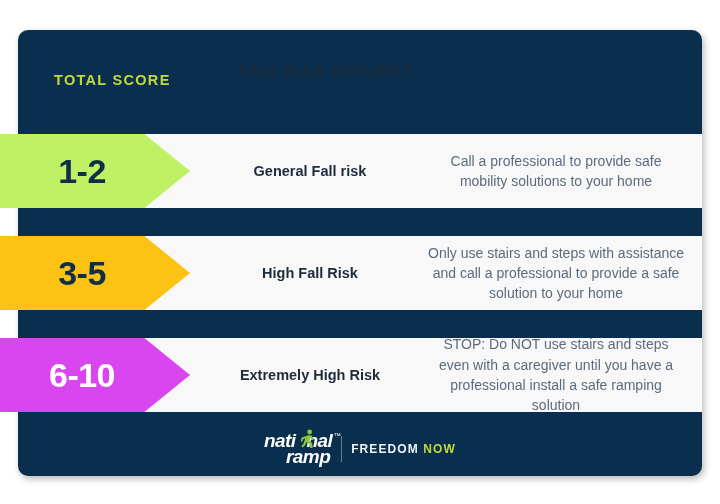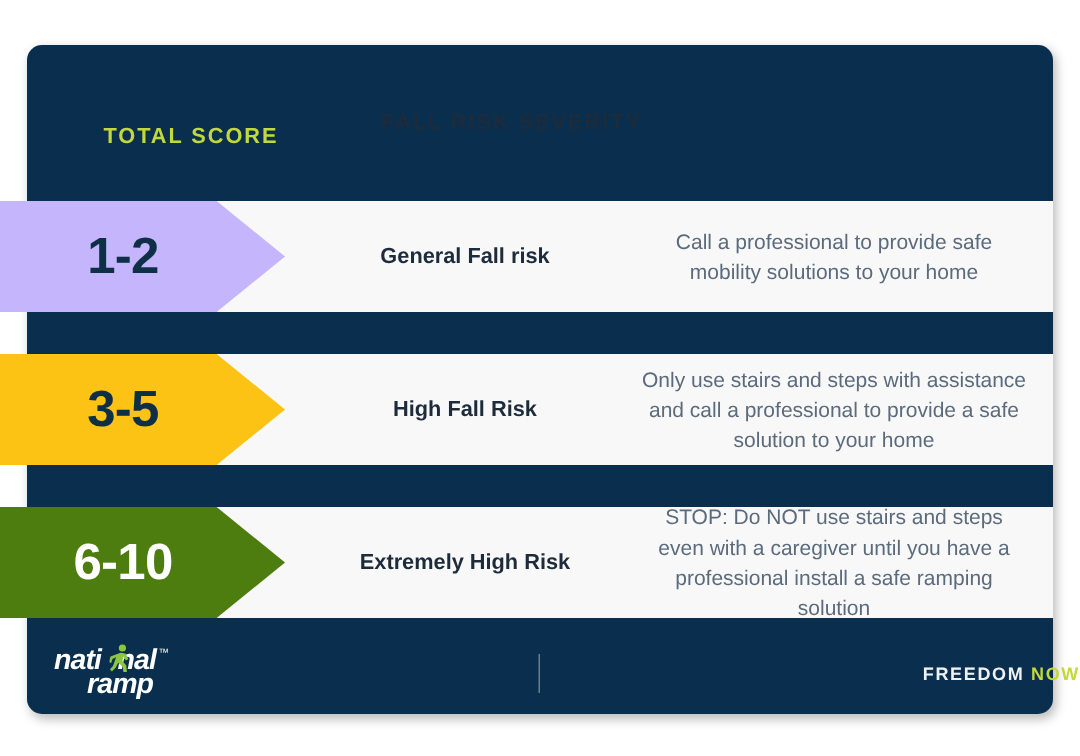--- a/index.html
+++ b/index.html
@@ -31,24 +31,23 @@
     background: #0a2f4e;
     border-radius: 10px;
     box-shadow: 2px 3px 7px rgba(0,0,0,0.28);
     overflow: visible;
   }
 
   
   .header {
     position: absolute;
     left: 0;
-    top: 15px;
+    top: 4px;
     width: 100%;
     height: 68px;
-    margin-left: 15px;
   }
   .col-head {
     position: absolute;
     color: #c3d93b;
     font-size: 14.5px;
     font-weight: bold;
     letter-spacing: 1.3px;
     text-transform: uppercase;
     white-space: nowrap;
     top: 38px;
@@ -84,23 +83,23 @@
     left: -18px;
     top: 0;
     width: 190px;
     height: 74px;
     display: flex;
     align-items: center;
     justify-content: center;
     clip-path: polygon(0 0, 76% 0, 100% 50%, 76% 100%, 0 100%);
     box-shadow: 1px 2px 4px rgba(0,0,0,0.25);
   }
-  .arrow.c1 { background: #c4b5fd; text-align: center; }
+  .arrow.c1 { background: #bef264; text-align: center; }
   .arrow.c2 { background: #fcc315; }
-  .arrow.c3 { background: #4d7c0f; }
+  .arrow.c3 { background: #d946ef; }
 
   .arrow-label {
     font-size: 34px;
     font-weight: bold;
     letter-spacing: -0.5px;
     line-height: 1;
     padding-right: 26px;
   }
   .arrow.c1 .arrow-label,
   .arrow.c2 .arrow-label { color: #0f2f46; }
@@ -142,23 +141,22 @@
 
   
   .footer {
     position: absolute;
     left: 0;
     top: 392px;
     width: 684px;
     height: 54px;
     display: flex;
     align-items: center;
-    justify-content: space-between;
+    justify-content: center;
     gap: 9px;
-    margin-left: 18px;
   }
   .logo-mark {
     position: relative;
     display: flex;
     flex-direction: column;
     align-items: flex-start;
     line-height: 0.84;
   }
   .logo-line1, .logo-line2 {
     color: #ffffff;

